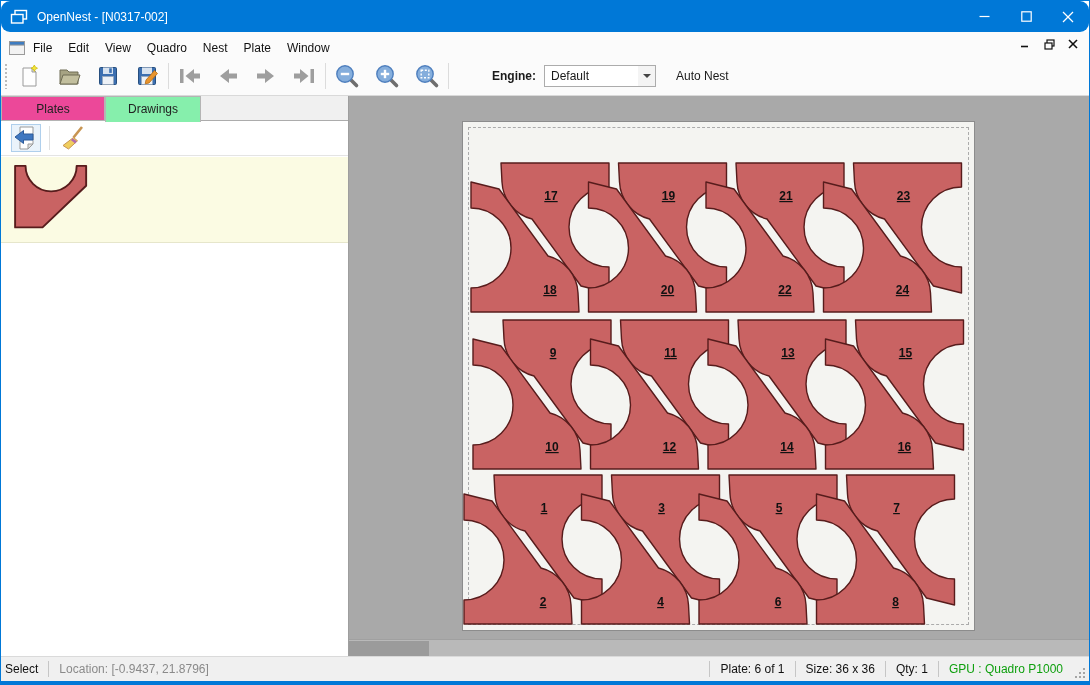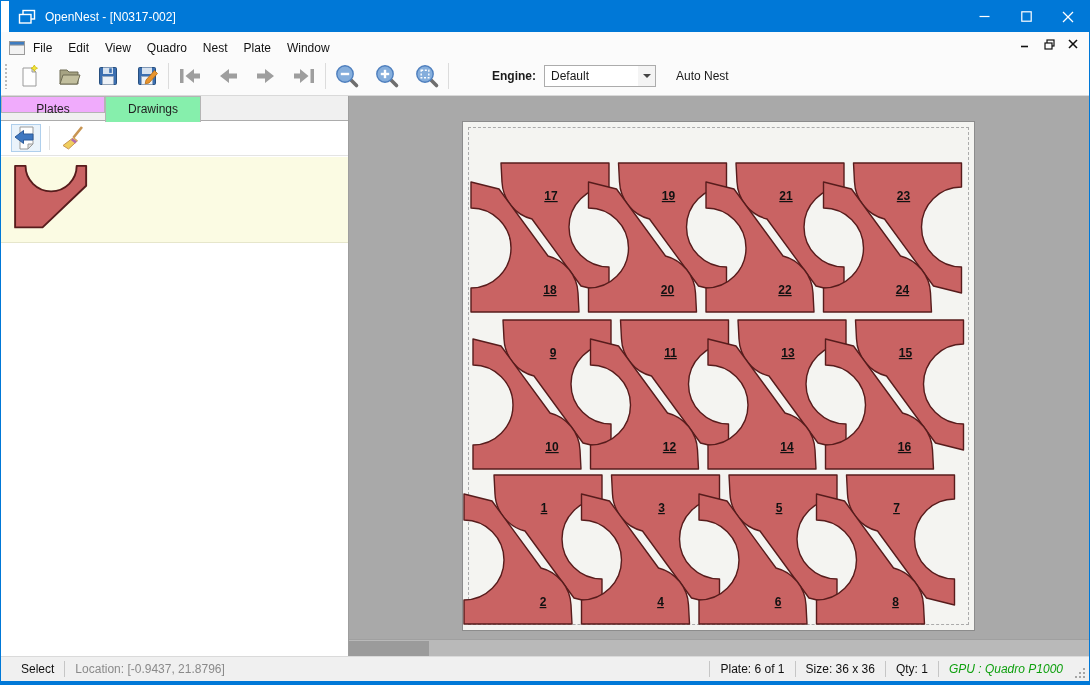--- a/index.html
+++ b/index.html
@@ -2,22 +2,22 @@
 <html><head>
 <meta charset="utf-8">
 <style>
   * { margin:0; padding:0; box-sizing:border-box; }
   html,body { width:1090px; height:685px; }
   body {
     font-family:"Liberation Sans", sans-serif; font-size:12px; color:#1a1a1a;
     position:relative; background:#fff; border:1px solid #0078D7; overflow:hidden;
   }
   
-  .titlebar { position:absolute; left:8px; top:0; right:0; height:31px; background:#0078D7;
-    display:flex; align-items:center; color:#fff; }
+  .titlebar { position:absolute; left:0; top:0; right:0; height:31px; background:#0078D7;
+    display:flex; align-items:center; color:#fff;border-radius:9px; }
   .titlebar .app-icon { margin-left:9px; width:18px; height:16px; }
   .titlebar .title { margin-left:9px; font-size:12px; }
   .win-controls { position:absolute; right:0; top:0; height:31px; display:flex; }
   .win-btn { width:42px; height:31px; display:flex; align-items:center; justify-content:center; }
   
   .menubar { position:absolute; left:0; top:31px; right:0; height:32px; background:#FBFBFB;
     border-bottom:1px solid #ECECEC; display:flex; align-items:center; }
   .mdi-doc { margin-left:8px; width:16px; height:14px; }
   .menu-item { padding:0 8px; line-height:24px; color:#111; cursor:default; }
   .mdi-controls { position:absolute; right:4px; top:0; height:24px; display:flex; }
@@ -34,22 +34,22 @@
     display:flex; align-items:center; }
   .combo .value { flex:1; padding-left:6px; }
   .combo .arrow-box { width:17px; height:20px; display:flex; align-items:center; justify-content:center; background:#F4F4F4; }
   .tri-down { width:0; height:0; border-left:4px solid transparent; border-right:4px solid transparent; border-top:4px solid #444; }
   .autonest { margin-left:14px; padding:4px 6px; }
   
   .main { position:absolute; left:0; top:95px; right:0; bottom:28px; }
   .left-panel { position:absolute; left:0; top:0; width:348px; bottom:0; background:#fff;
     border-right:1px solid #9E9E9E; }
   .tabstrip { height:25px; background:#F0F0F0; border-bottom:1px solid #ACACAC; position:relative; }
-  .tab { position:absolute; top:0; height:17px; text-align:center; line-height:24px;
-    background:#f0abfc; border:1px solid #B4B4B4; color:#222; }
+  .tab { position:absolute; top:0; height:25px; text-align:center; line-height:24px;
+    background:#ec4899; border:1px solid #B4B4B4; color:#222; }
   .tab.inactive { left:0; width:104px; }
   .tab.active { left:104px; width:96px; background:#86efac; height:26px; border-bottom:none; z-index:2; }
   .subtoolbar { height:35px; background:#fff; border-bottom:1px solid #E4E4E4;
     display:flex; align-items:center; }
   .panel-btn { width:30px; height:28px; display:flex; align-items:center; justify-content:center; }
   .panel-btn.selected { border:1px solid #AFCFEC; background:#EAF3FB; margin-left:10px; }
   .panel-sep { width:1px; height:24px; background:#E0E0E0; margin:0 8px; }
   .drawing-list { position:absolute; left:0; top:61px; right:0; bottom:0; background:#fff; overflow:hidden; }
   .drawing-item { height:86px; background:#FBFBE3; border-bottom:1px solid #E6E6CB;
     display:flex; padding:6px 8px; }
@@ -70,21 +70,21 @@
     border-top:1px solid #A0A0A0; }
   .hscroll .thumb-bar { position:absolute; left:0; top:1px; width:80px; height:15px; background:#9B9B9B; }
   
   .statusbar { position:absolute; left:0; bottom:0; right:0; height:28px; background:#F0F0F0;
     border-top:1px solid #DADADA; border-bottom:3px solid #0078D7;
     display:flex; align-items:center; }
   .sb-sep { width:1px; height:16px; background:#C6C6C6; margin:0 10px; }
   .sb-item { color:#111; }
   .sb-loc { color:#8A8A8A; }
   .sb-right { margin-left:auto; display:flex; align-items:center; }
-  .sb-gpu { color:#0FA00F;font-style:italic; }
+  .sb-gpu { color:#0FA00F; }
   .sb-grip { width:16px; height:16px; margin:6px 2px 0 8px; }
 </style>
 </head>
 <body>
 
 <div class="titlebar">
   <svg class="app-icon" viewBox="0 0 18 16">
     <rect x="5" y="1.5" width="11.5" height="8.5" fill="none" stroke="#fff" stroke-width="1.4"></rect>
     <rect x="1.5" y="5.5" width="11.5" height="8.5" fill="#0078D7" stroke="#fff" stroke-width="1.4"></rect>
   </svg>
@@ -365,21 +365,21 @@
           <text x="49" y="131" class="part-label">8</text>
         </g>
       </svg>
     <div class="hscroll">
       <div class="thumb-bar"></div>
     </div>
   </div>
 </div>
 
 <div class="statusbar">
-  <span class="sb-item" style="margin-left:20px">Select</span>
+  <span class="sb-item" style="margin-left:4px">Select</span>
   <span class="sb-sep"></span>
   <span class="sb-loc">Location: [-0.9437, 21.8796]</span>
   <div class="sb-right">
     <span class="sb-sep"></span>
     <span class="sb-item">Plate: 6 of 1</span>
     <span class="sb-sep"></span>
     <span class="sb-item">Size: 36 x 36</span>
     <span class="sb-sep"></span>
     <span class="sb-item">Qty: 1</span>
     <span class="sb-sep"></span>

